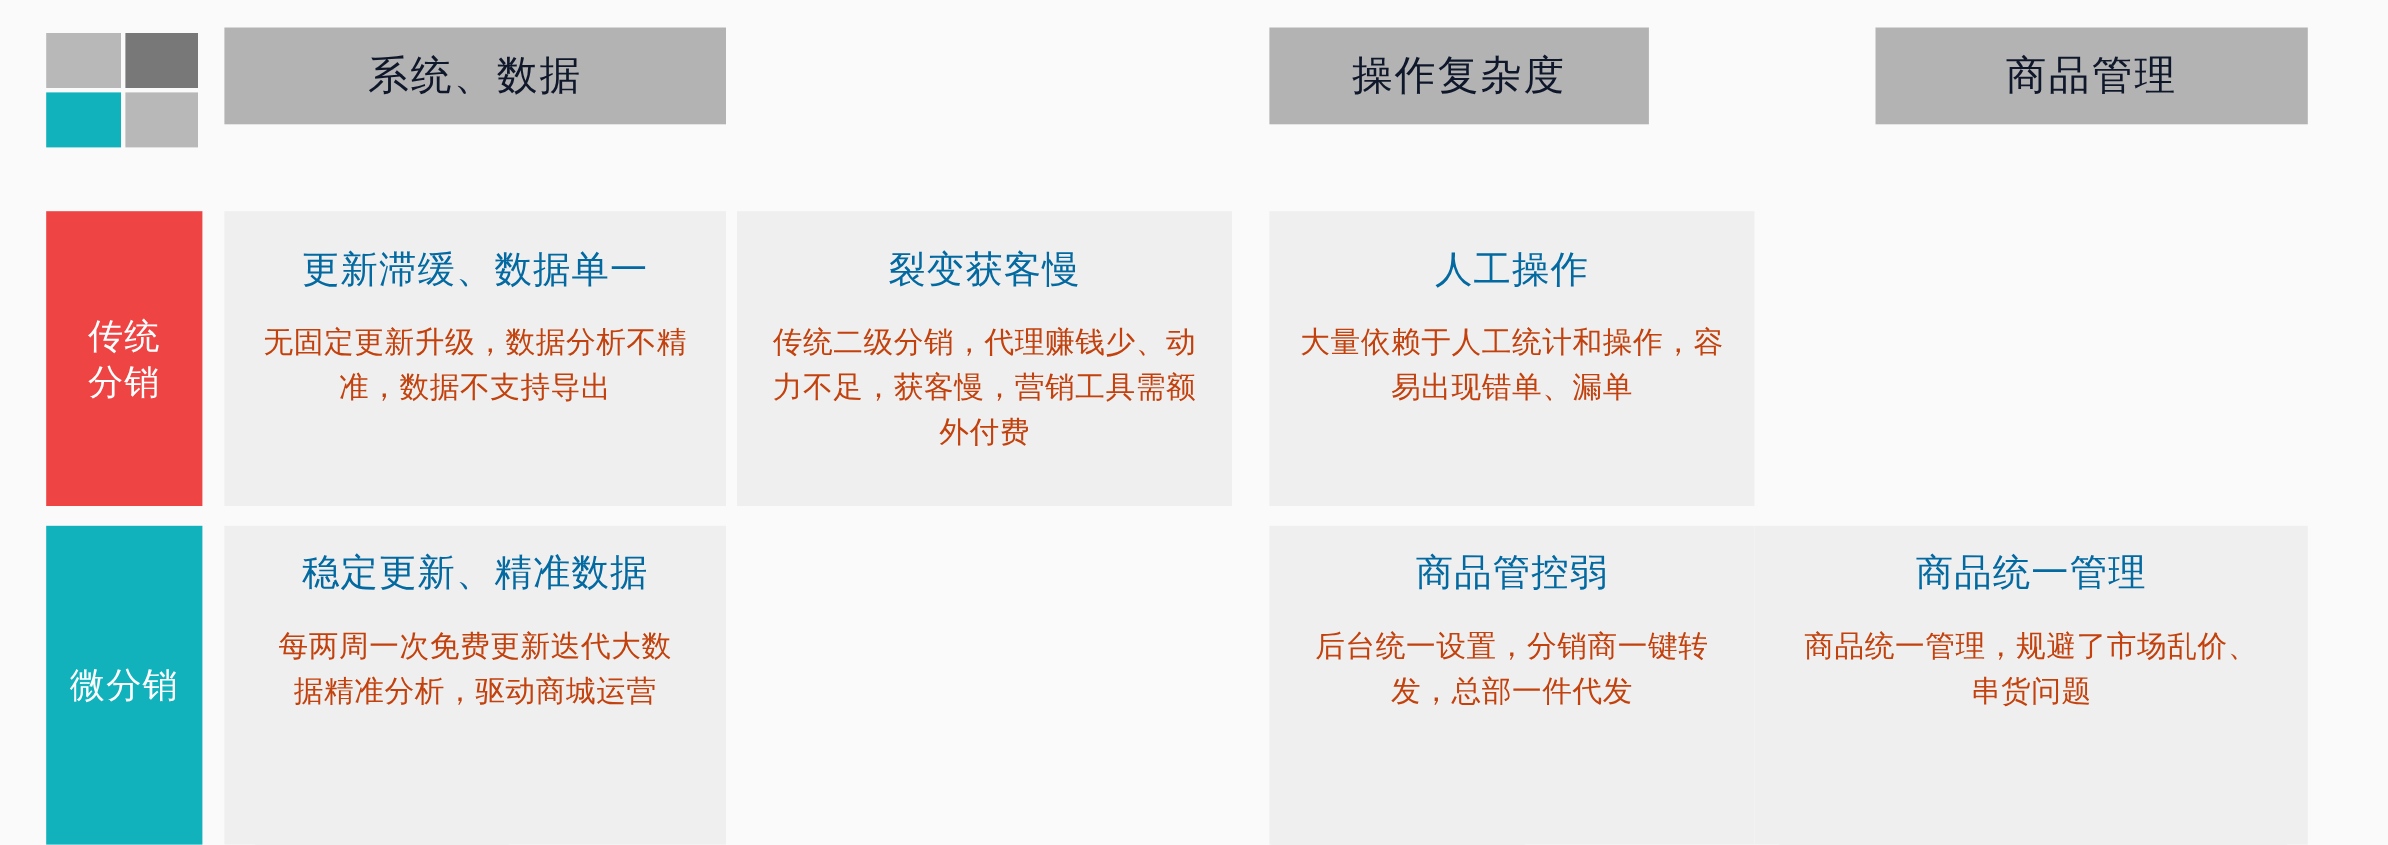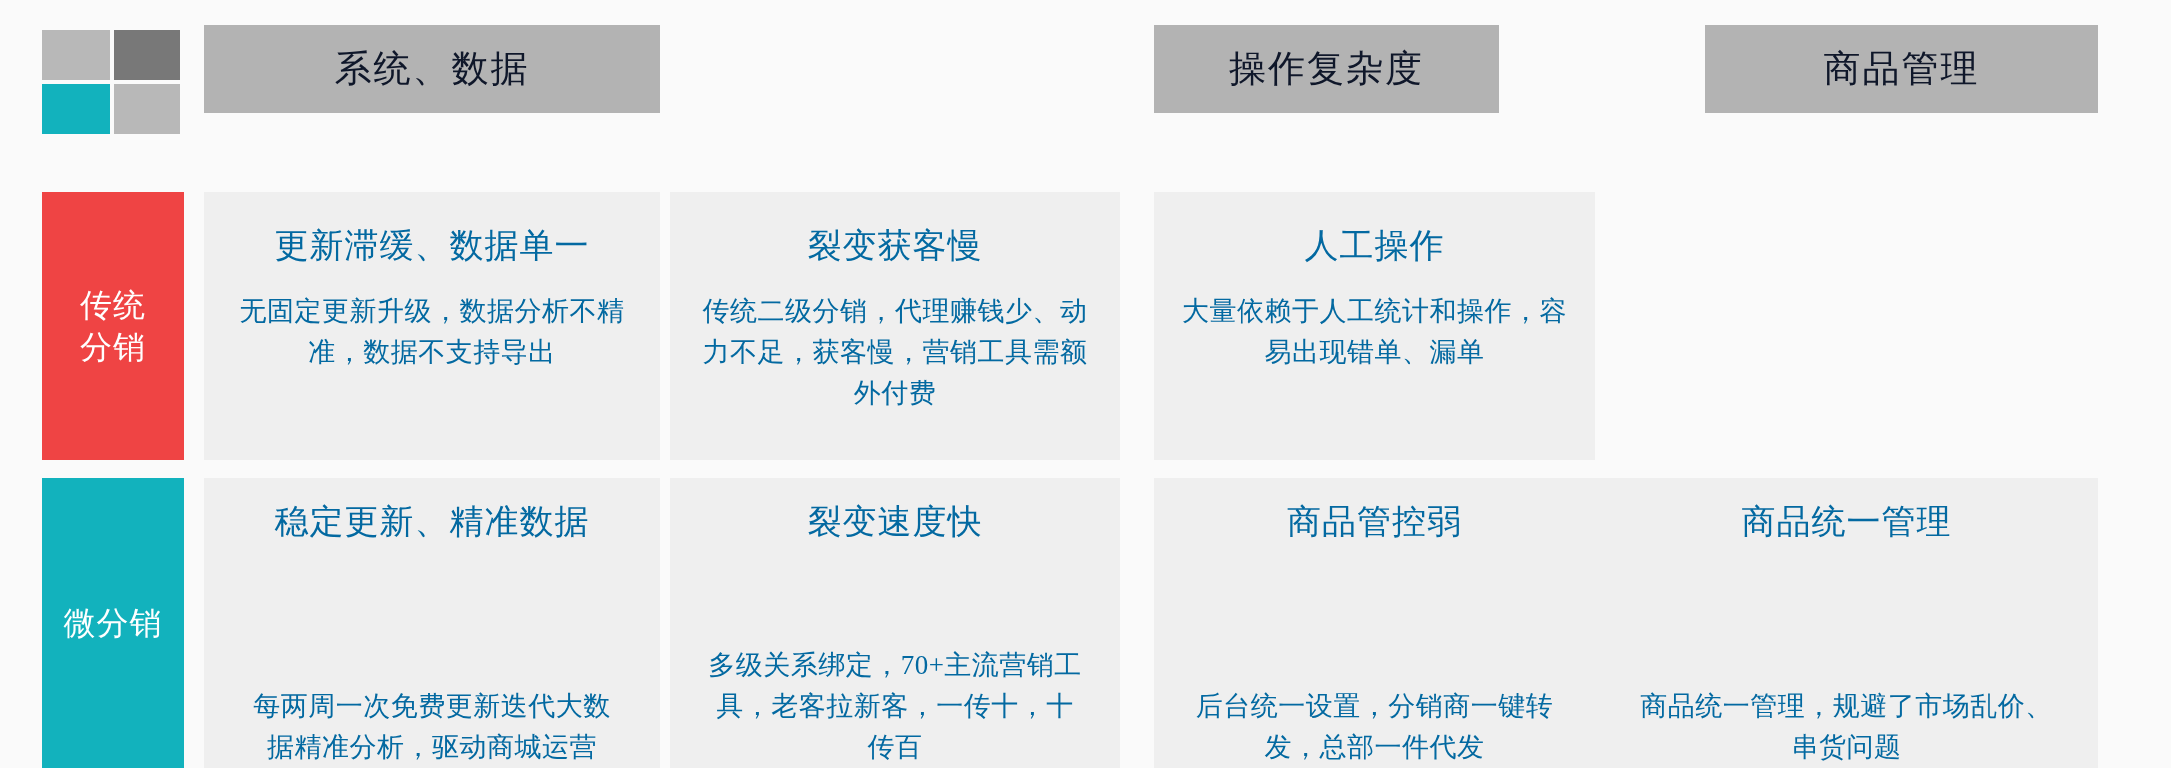--- a/index.html
+++ b/index.html
@@ -95,27 +95,27 @@
 
   .cell-title {
     color: #0369a1;
     font-size: 34px;
     line-height: 1.2;
     letter-spacing: 1px;
     margin-bottom: 24px;
     white-space: nowrap;
   }
   .cell-body {
-    color: #0369a1;
+    color: #c2410c;
     font-size: 27px;
     line-height: 1.52;
     letter-spacing: 0.5px;
     max-width: 88%;
   }
-  .data-cell.r2 { padding-top: 24px; justify-content: space-between; }
+  .data-cell.r2 { padding-top: 24px; }
   .data-cell.r2 .cell-body { max-width: 84%; }
 </style>
 </head>
 <body>
 
 <div id="brand-logo">
   <span class="tile" style="background:#b8b8b8;"></span>
   <span class="tile" style="background:#787878;"></span>
   <span class="tile" style="background:#12b2bd;"></span>
   <span class="tile" style="background:#b8b8b8;"></span>
@@ -156,24 +156,20 @@
   </div>
 
   <div class="row-label r2">
     <span>微分销</span>
   </div>
 
   <div class="data-cell r2 c1">
     <div class="cell-title">稳定更新、精准数据</div>
     <div class="cell-body">每两周一次免费更新迭代大数据精准分析，驱动商城运营</div>
   </div>
-  <div class="data-cell r2 c2">
-    <div class="cell-title">裂变速度快</div>
-    <div class="cell-body">多级关系绑定，70+主流营销工具，老客拉新客，一传十，十传百</div>
-  </div>
   <div class="data-cell r2 c3">
     <div class="cell-title">商品管控弱</div>
     <div class="cell-body">后台统一设置，分销商一键转发，总部一件代发</div>
   </div>
   <div class="data-cell r2 c4">
     <div class="cell-title">商品统一管理</div>
     <div class="cell-body">商品统一管理，规避了市场乱价、串货问题</div>
   </div>
 
 </div>

